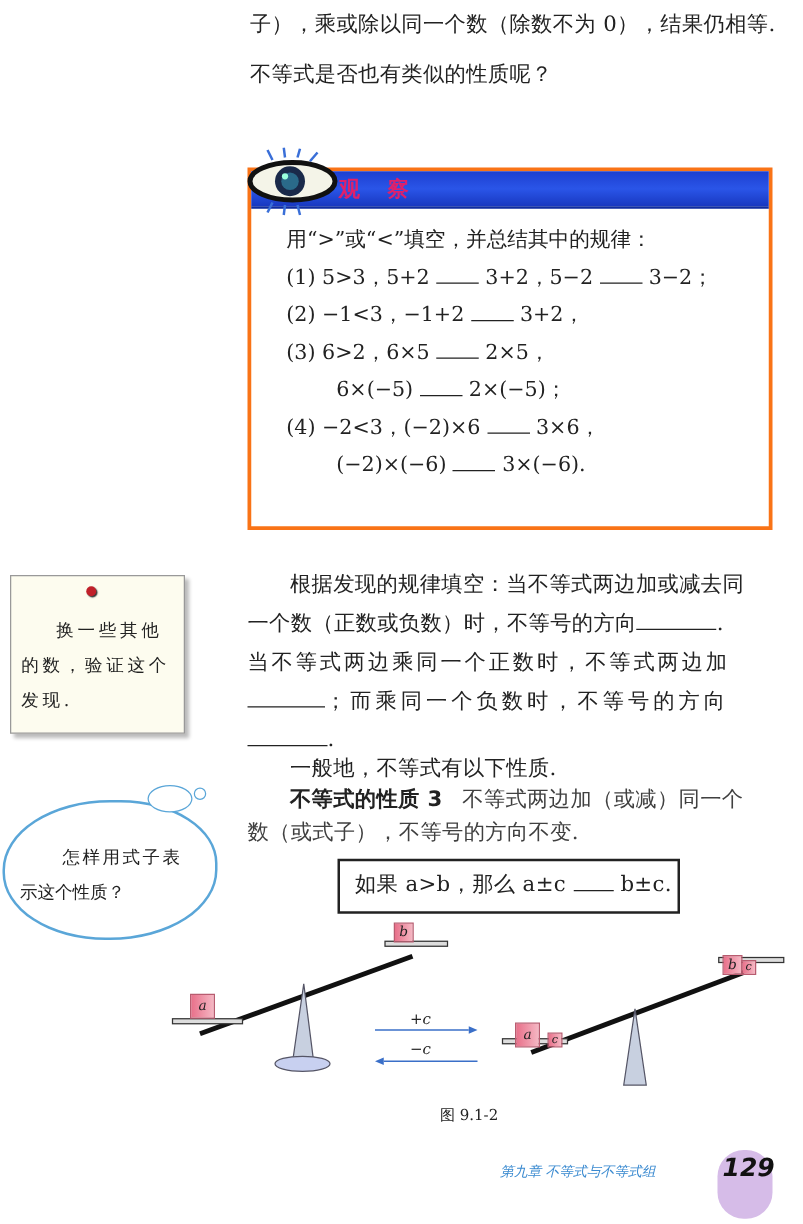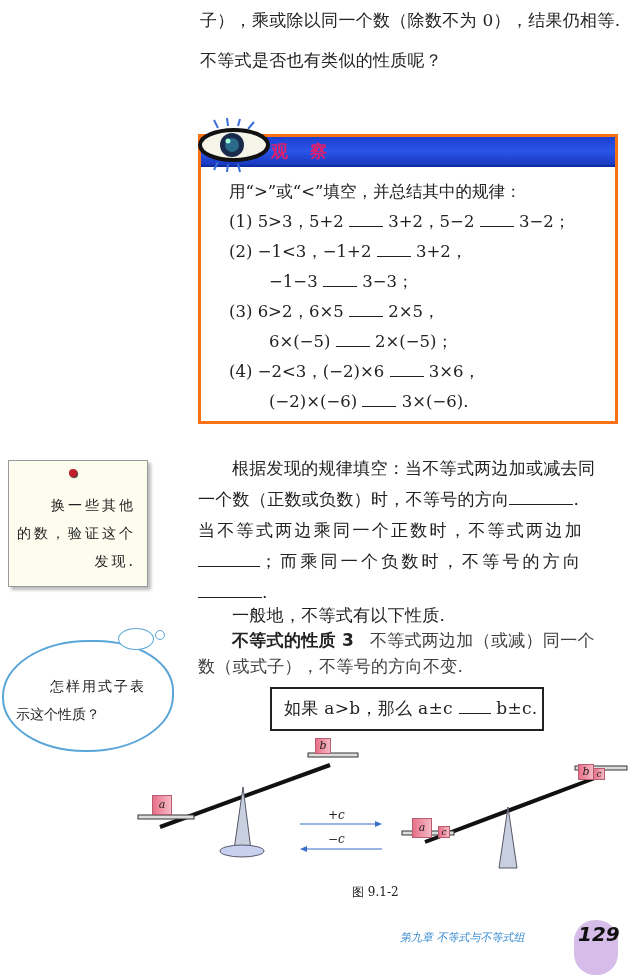--- a/index.html
+++ b/index.html
@@ -10,21 +10,21 @@
     .observe { left:198px; top:134px; width:414px; height:284px;
                border:3px solid #f97316; background:#fff; }
     .obs-head { position:absolute; left:0; top:0; right:0; height:28px;
                 background:linear-gradient(#1d3fd0,#2a55e8 50%,#1838c0); border-bottom:2px solid #0f2ca0; }
     .obs-title { position:absolute; left:70px; top:3px; color:#e0206a; font-weight:bold; font-size:17px; letter-spacing:8px; }
     .obs-body { position:absolute; left:28px; top:40px; font-size:16.5px; line-height:30px; }
     .blank { display:inline-block; border-bottom:1px solid #222; height:16px; vertical-align:baseline; }
     .note { left:8px; top:460px; width:138px; height:125px; background:#fdfcef; border:1px solid #999;
             box-shadow:3px 3px 3px #bbb; }
     .pin { position:absolute; left:60px; top:8px; width:8px; height:8px; border-radius:50%; background:#c0202a; box-shadow:1px 1px 1px #333; }
-    .note-text { position:absolute; left:8px; top:30px; font-size:14px; line-height:28px; letter-spacing:3px;text-align:right; }
+    .note-text { position:absolute; left:8px; top:30px; font-size:14px; line-height:28px; letter-spacing:3px; }
     .cloud { left:2px; top:640px; width:168px; height:108px; border:2px solid #5aa6d8; border-radius:50% 45% 50% 48%; background:#fff; }
     .bubble { border:1.5px solid #5aa6d8; border-radius:50%; background:#fff; position:absolute; }
     .blue { color:#404040; }
     .formula-box { left:270px; top:687px; width:270px; height:40px; border:2px solid #222; }
     .box-pink { background:linear-gradient(90deg,#e8708a,#f5b8c4); border:1px solid #b85c70; font-style:italic; font-size:11px; text-align:center; color:#222; }
     .footer-chapter { left:400px; top:930px; color:#3a8ad0; font-size:11px; font-style:italic; font-family:"DejaVu Sans", sans-serif; }
     .pagebox { left:574px; top:920px; width:44px; height:55px; background:#d6bce8;border-radius:21px; }
     .pagenum { position:absolute; left:4px; top:2px; font-size:20px; font-weight:bold; font-style:italic; font-family:"DejaVu Sans", sans-serif; color:#111; }
   </style>
 </head>
@@ -45,25 +45,20 @@
       <span class="blank" style="width:34px"></span>
       <span>3+2，5−2</span>
       <span class="blank" style="width:34px"></span>
       <span>3−2；</span>
     </div>
     <div>
       <span>(2)</span>
       <span>−1&lt;3，−1+2</span>
       <span class="blank" style="width:34px"></span>
       <span>3+2，</span>
-    </div>
-    <div style="padding-left:40px">
-      <span>−1−3</span>
-      <span class="blank" style="width:34px"></span>
-      <span>3−3；</span>
     </div>
     <div>
       <span>(3)</span>
       <span>6&gt;2，6×5</span>
       <span class="blank" style="width:34px"></span>
       <span>2×5，</span>
     </div>
     <div style="padding-left:40px">
       <span>6×(−5)</span>
       <span class="blank" style="width:34px"></span>

